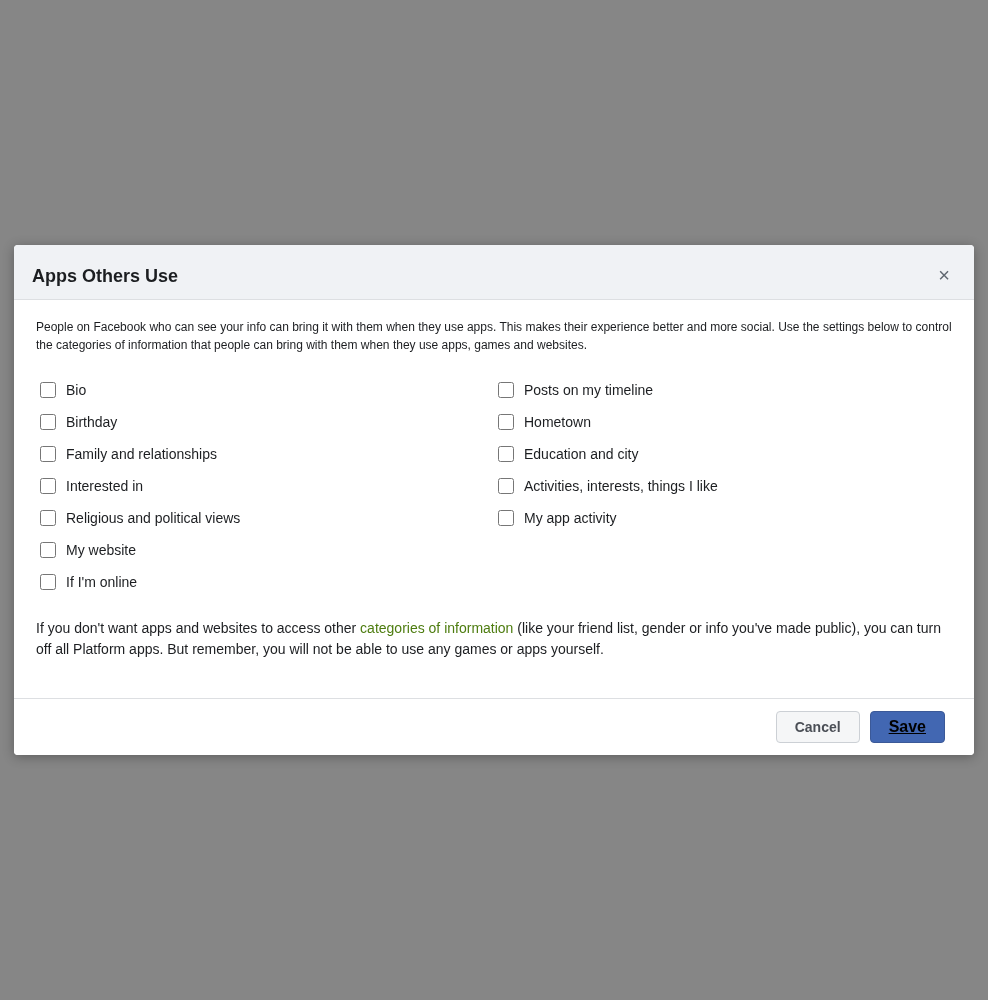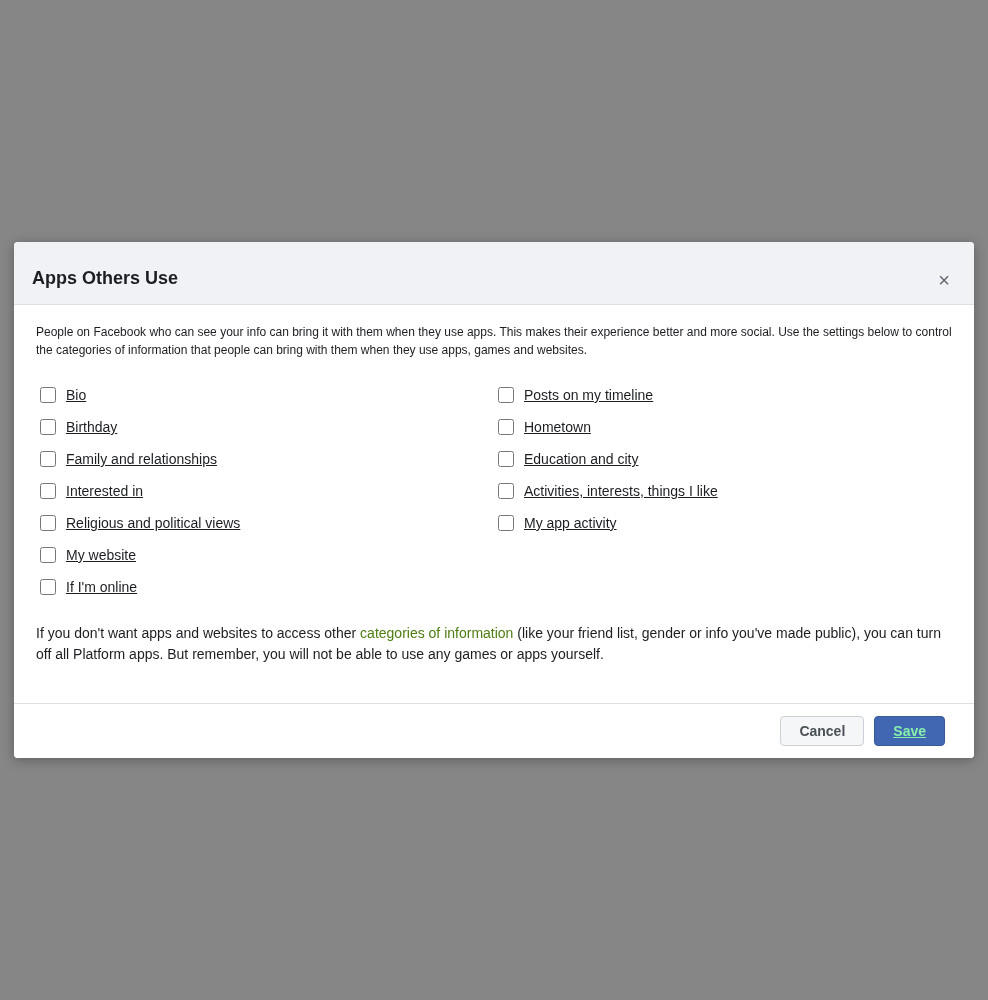--- a/index.html
+++ b/index.html
@@ -32,22 +32,22 @@
       background: #fff;
       border-radius: 4px;
       width: 960px;
       box-shadow: 0 2px 12px rgba(0,0,0,0.3);
       overflow: hidden;
     }
 
     .dialog-header {
       display: flex;
       justify-content: space-between;
-      align-items: flex-start;
-      padding: 26px 18px 12px 18px;
+      align-items: flex-end;
+      padding: 18px 18px 12px 18px;
       border-bottom: 1px solid #dddfe2;
       background: #f0f2f5;
     }
 
     .dialog-title {
       font-size: 18px;
       font-weight: bold;
       color: #1c1e21;
     }
 
@@ -70,21 +70,20 @@
       line-height: 1.5;
       color: #1c1e21;
       margin-bottom: 20px;
     }
 
     .checkbox-grid {
       display: grid;
       grid-template-columns: 1fr 1fr;
       gap: 0;
       margin-bottom: 20px;
-      text-decoration: underline;
     }
 
     .checkbox-item {
       display: flex;
       align-items: center;
       padding: 8px 4px;
       gap: 10px;
     }
 
     .checkbox-item input[type="checkbox"] {
@@ -132,23 +131,23 @@
       font-weight: bold;
       color: #4b4f56;
       cursor: pointer;
     }
 
     .btn-save {
       background: #4267b2;
       border: 1px solid #3b5998;
       border-radius: 4px;
       padding: 6px 18px;
-      font-size: 14px;
+      font-size: 16px;
       font-weight: bold;
-      color: #86efac;
+      color: #000000;
       cursor: pointer;
       text-decoration: underline;
     }
   </style>
 </head>
 <body>
 
 <div class="dialog-overlay">
   <div class="dialog">
 

